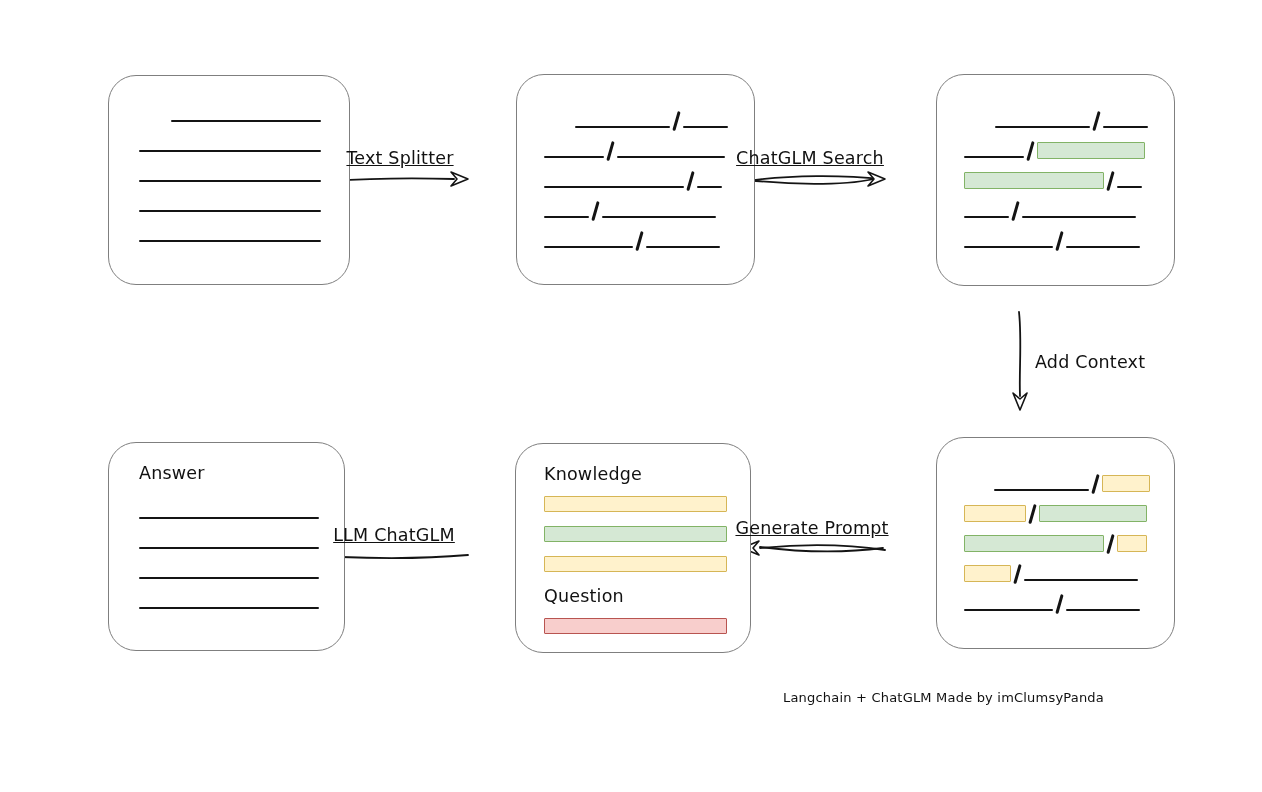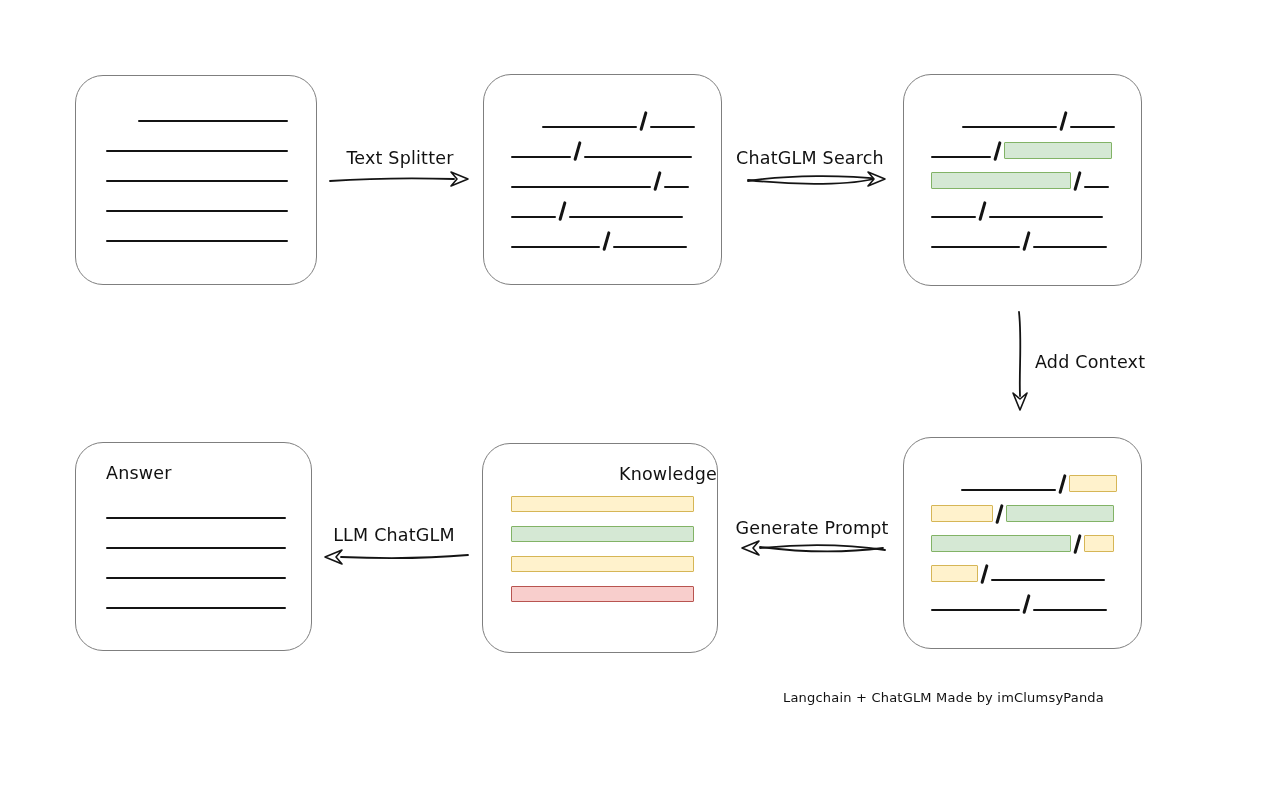--- a/index.html
+++ b/index.html
@@ -18,20 +18,21 @@
   }
   .arrow-line { fill: none; stroke: var(--line, #141414); stroke-width: 1.8; stroke-linecap: round; }
   .arrow-head { fill: #ffffff; stroke: var(--line, #141414); stroke-width: 1.6; stroke-linejoin: round; }
 
   .box {
     position: absolute;
     box-sizing: border-box;
     background: #ffffff;
     border: 1.4px solid var(--box-border, #7f7f7f);
     border-radius: 28px;
+    margin-left: 33px;
   }
   #box-document { left: 75px;  top: 75px;  width: 242px; height: 210px; }
   #box-split    { left: 483px; top: 74px;  width: 239px; height: 211px; }
   #box-matched  { left: 903px; top: 74px;  width: 239px; height: 212px; }
   #box-context  { left: 903px; top: 437px; width: 239px; height: 212px; }
   #box-prompt   { left: 482px; top: 443px; width: 236px; height: 210px; }
   #box-answer   { left: 75px;  top: 442px; width: 237px; height: 209px; }
 
   .rows { display: flex; flex-direction: column; }
   .rows-doc    { padding: 16px 0 0 30px; }
@@ -51,34 +52,34 @@
   .slash {
     flex: none; width: 2.5px; height: 20px; margin-bottom: -3px;
     background: var(--line, #141414); border-radius: 2px; transform: rotate(16deg);
   }
 
   .box-label {
     padding: 20px 0 0 30px; font-size: 17.5px; line-height: 20px;
     letter-spacing: 0.2px; color: #111111;
   }
   .prompt-content { padding: 20px 0 0 28px; }
-  .prompt-label { font-size: 17.5px; line-height: 20px; letter-spacing: 0.2px; margin: 0 0 12px 0; color: #111111; text-align: right; }
+  .prompt-label { font-size: 17.5px; line-height: 20px; letter-spacing: 0.2px; margin: 0 0 12px 0; color: #111111; }
   .bar {
     box-sizing: border-box; width: 183px; height: 16px; margin-bottom: 14px; border-radius: 1px;
     border: 1.5px solid #888888;
   }
   .bar-yellow { background: var(--yellow-fill, #fff2cc); border-color: var(--yellow-border, #d6b656); }
   .bar-green  { background: var(--green-fill, #d5e8d4);  border-color: var(--green-border, #82b366); }
   .bar-red    { background: var(--red-fill, #f8cecc);    border-color: var(--red-border, #b85450); }
 
   .arrow-label {
     position: absolute; font-size: 17.5px; line-height: 20px; white-space: nowrap;
     letter-spacing: 0.2px; color: #111111;
   }
-  .centered { transform: translate(-50%, -50%); }
+  .centered { transform: translate(-50%, -50%); text-decoration: underline; }
   #label-text-splitter   { left: 400px;  top: 158px; }
   #label-vector-search   { left: 810px;  top: 158px; }
   #label-add-context     { left: 1035px; top: 352px; }
   #label-generate-prompt { left: 812px;  top: 528px; }
   #label-llm-response    { left: 394px;  top: 535px; }
 
   .caption {
     position: absolute; left: 783px; top: 686px;
     font-size: 13px; line-height: 24px; white-space: nowrap; color: #111111;
     letter-spacing: 0.2px;
@@ -228,20 +229,21 @@
         </div>
       </div>
   </div>
 
   <div class="box" id="box-prompt">
     <div class="prompt-content">
         <div class="prompt-label">Knowledge</div>
         <div class="bar bar-yellow"></div>
         <div class="bar bar-green"></div>
         <div class="bar bar-yellow"></div>
+        <div class="prompt-label">Question</div>
         <div class="bar bar-red"></div>
       </div>
   </div>
 
   <div class="box" id="box-answer">
     <div class="box-label">Answer</div>
     <div class="rows rows-answer">
         <div class="row">
           <div class="seg seg-line" style="width: 180px;"></div>
         </div>

